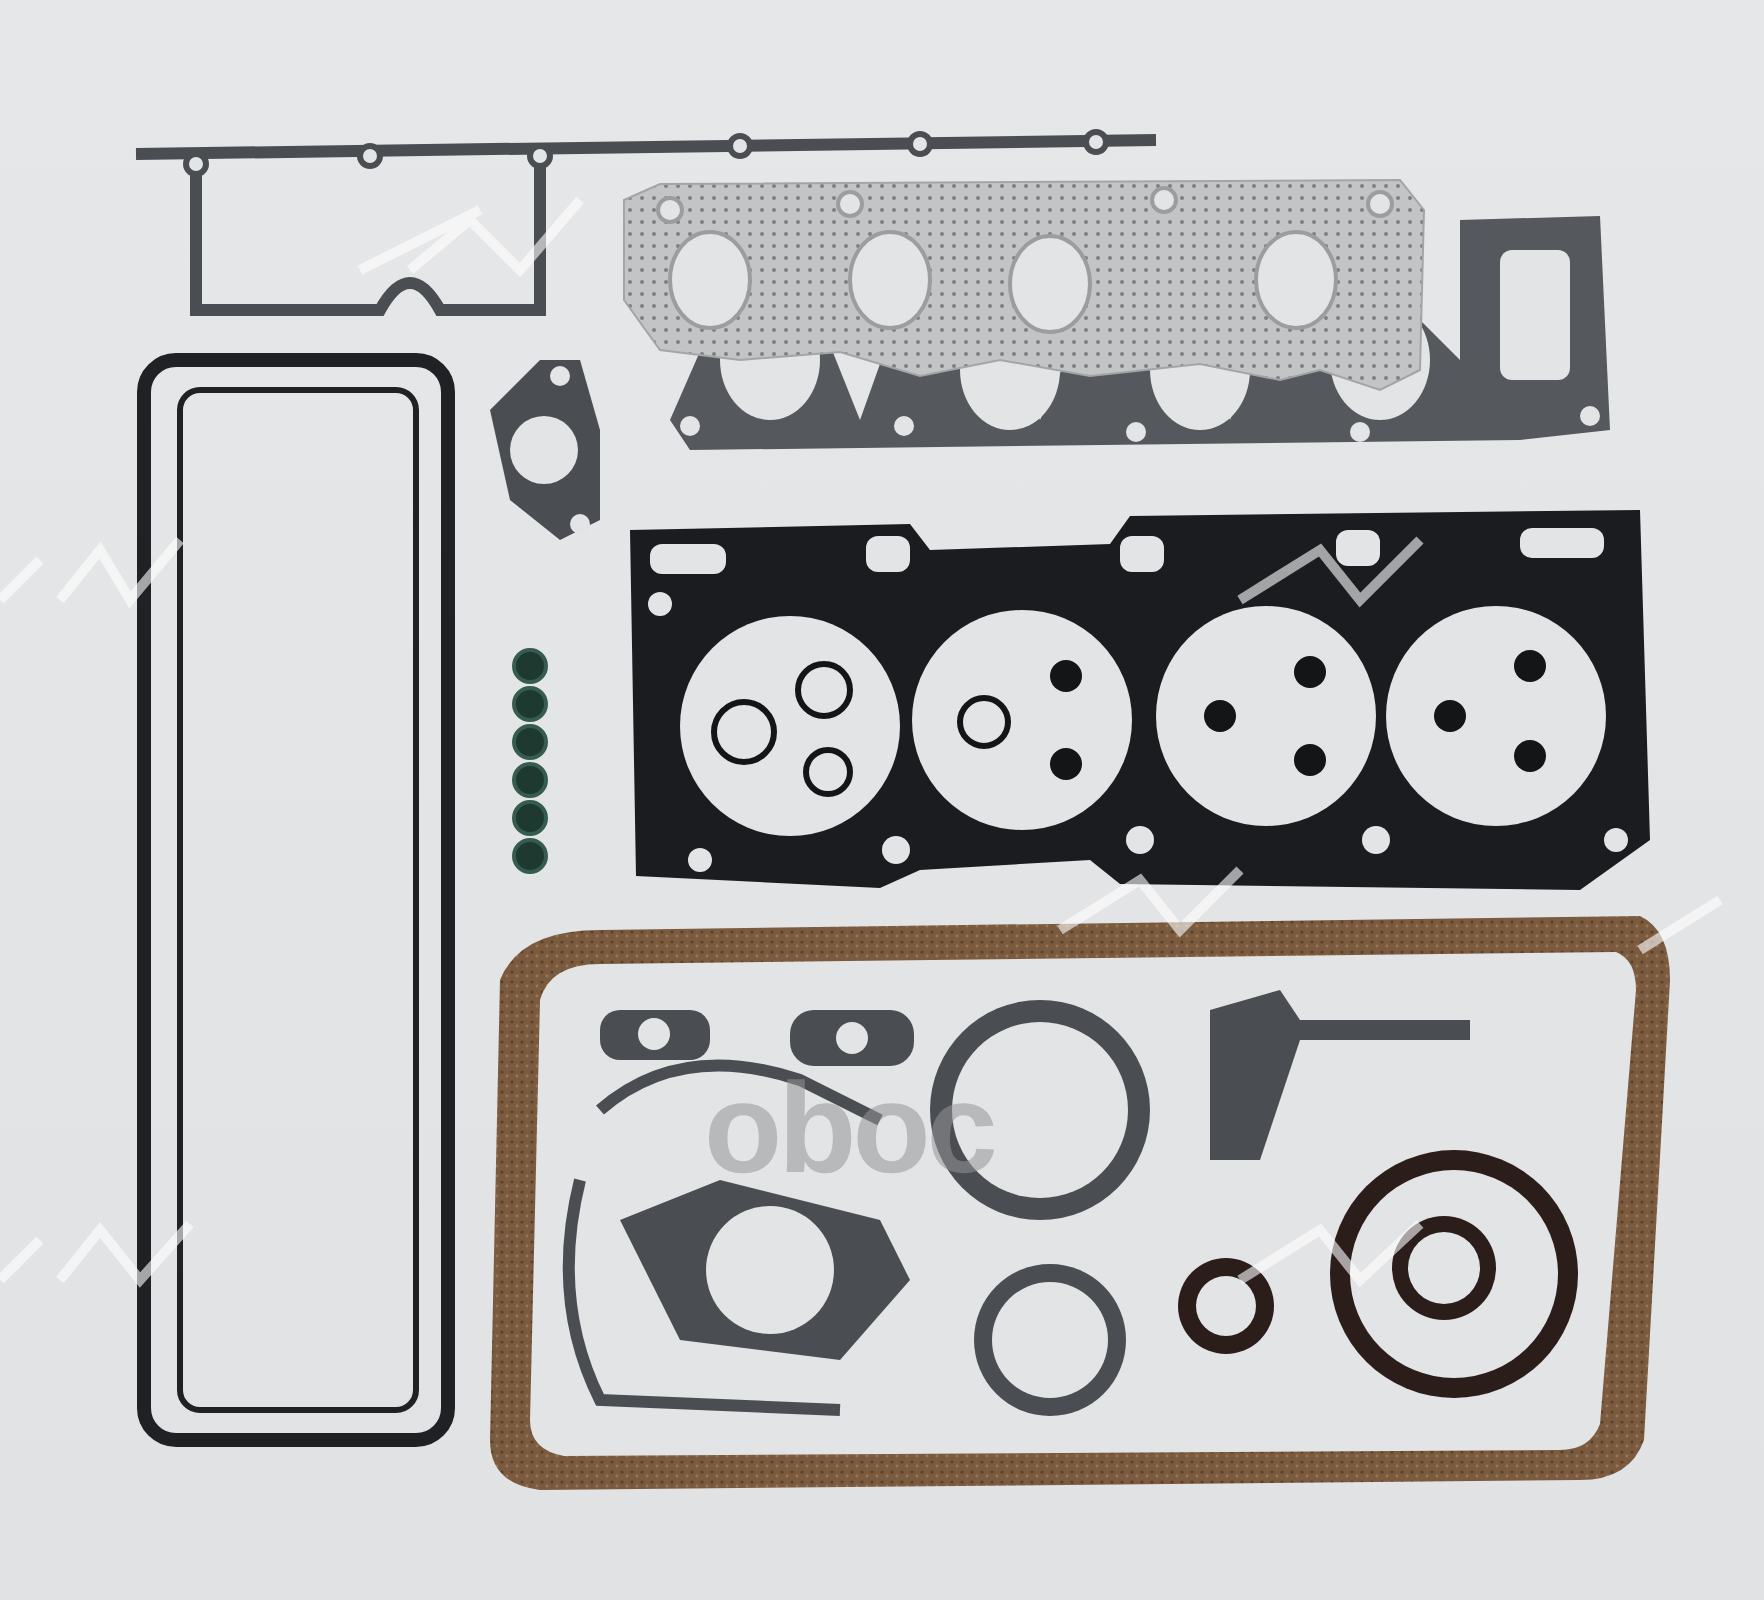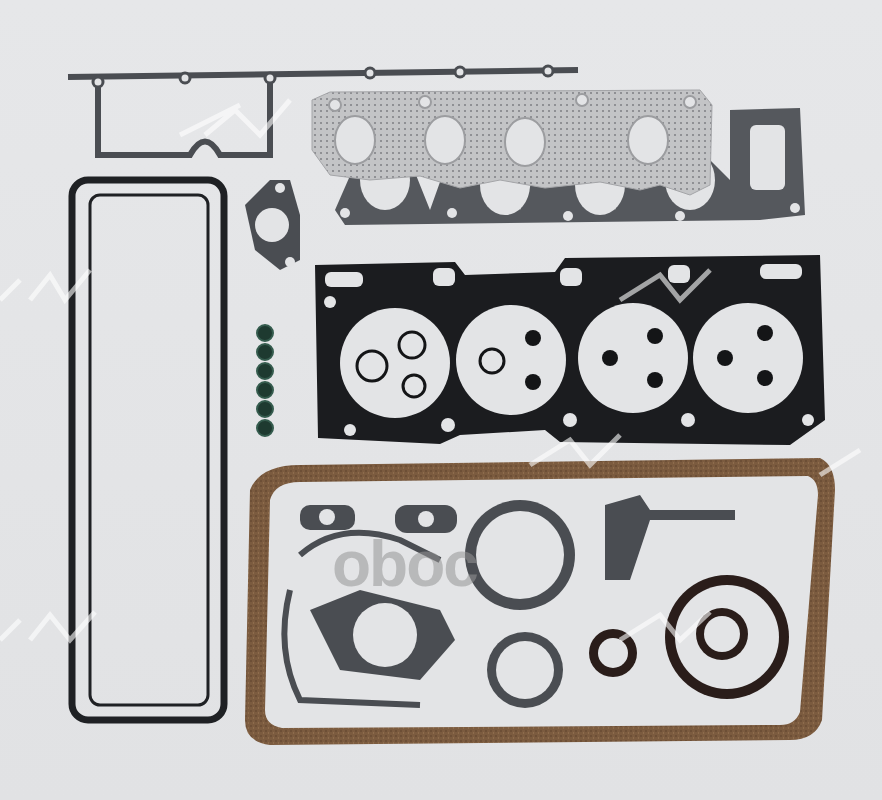--- a/index.html
+++ b/index.html
@@ -1,19 +1,19 @@
 <!DOCTYPE html>
 <html><head>
 <meta charset="utf-8">
 <style>
   html,body{margin:0;padding:0;}
   body{width:882px;height:800px;overflow:hidden;background:#e3e4e6;font-family:"Liberation Sans",sans-serif;}
   .stage{position:relative;width:882px;height:800px;background:linear-gradient(180deg,#e6e7e9 0%,#e1e2e4 100%);}
   svg{position:absolute;left:0;top:0;}
-  .wm-text{position:absolute;left:332px;top:532px;font-family:"Liberation Sans",sans-serif;font-size:64px;font-weight:bold;letter-spacing:-2px;color:rgba(150,150,150,0.55);line-height:1;}
+  .wm-text{position:absolute;left:352px;top:532px;font-family:"Liberation Sans",sans-serif;font-size:64px;font-weight:bold;letter-spacing:-2px;color:rgba(150,150,150,0.55);line-height:1;}
 </style>
 </head>
 <body>
 
 <div class="stage">
 <svg width="882" height="800" viewBox="0 0 882 800">
   <defs>
     <pattern id="perf" width="6" height="6" patternUnits="userSpaceOnUse">
       <rect width="6" height="6" fill="#c3c4c6"></rect>
       <circle cx="3" cy="3" r="1" fill="#7d7f83"></circle>

